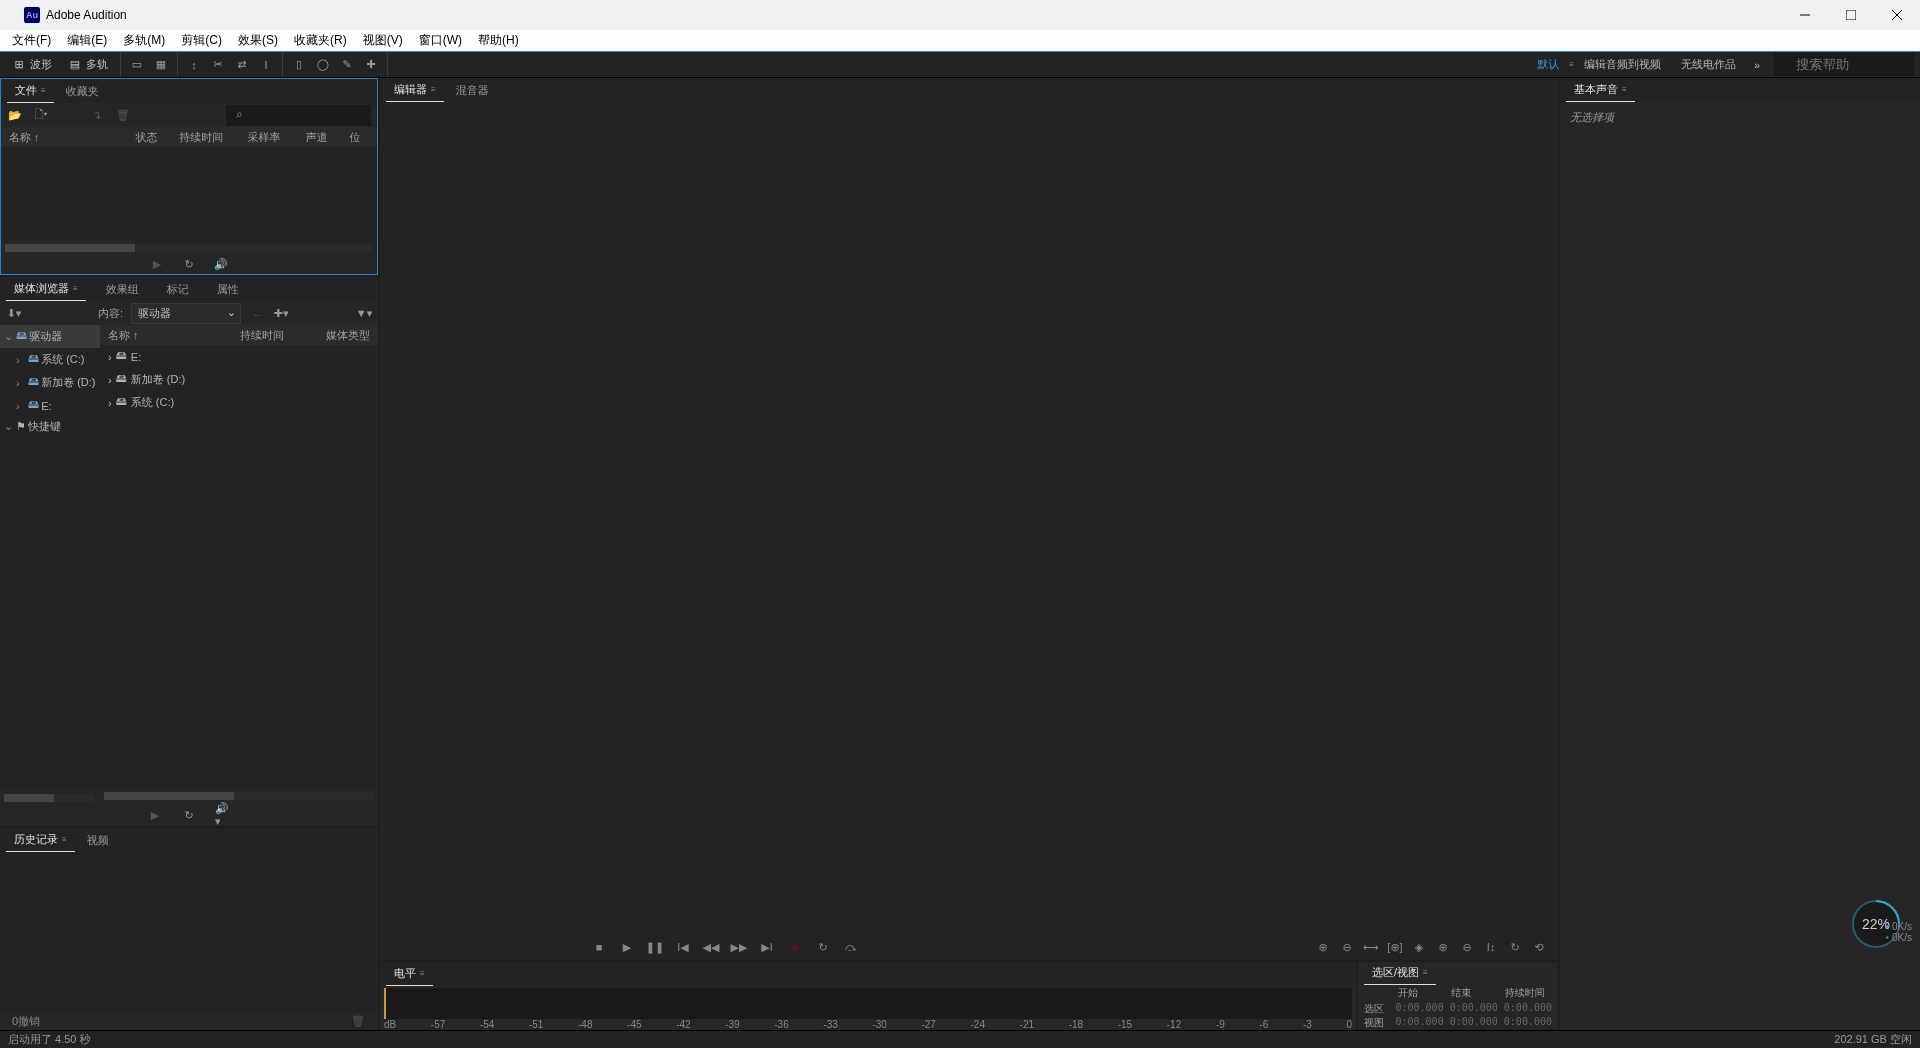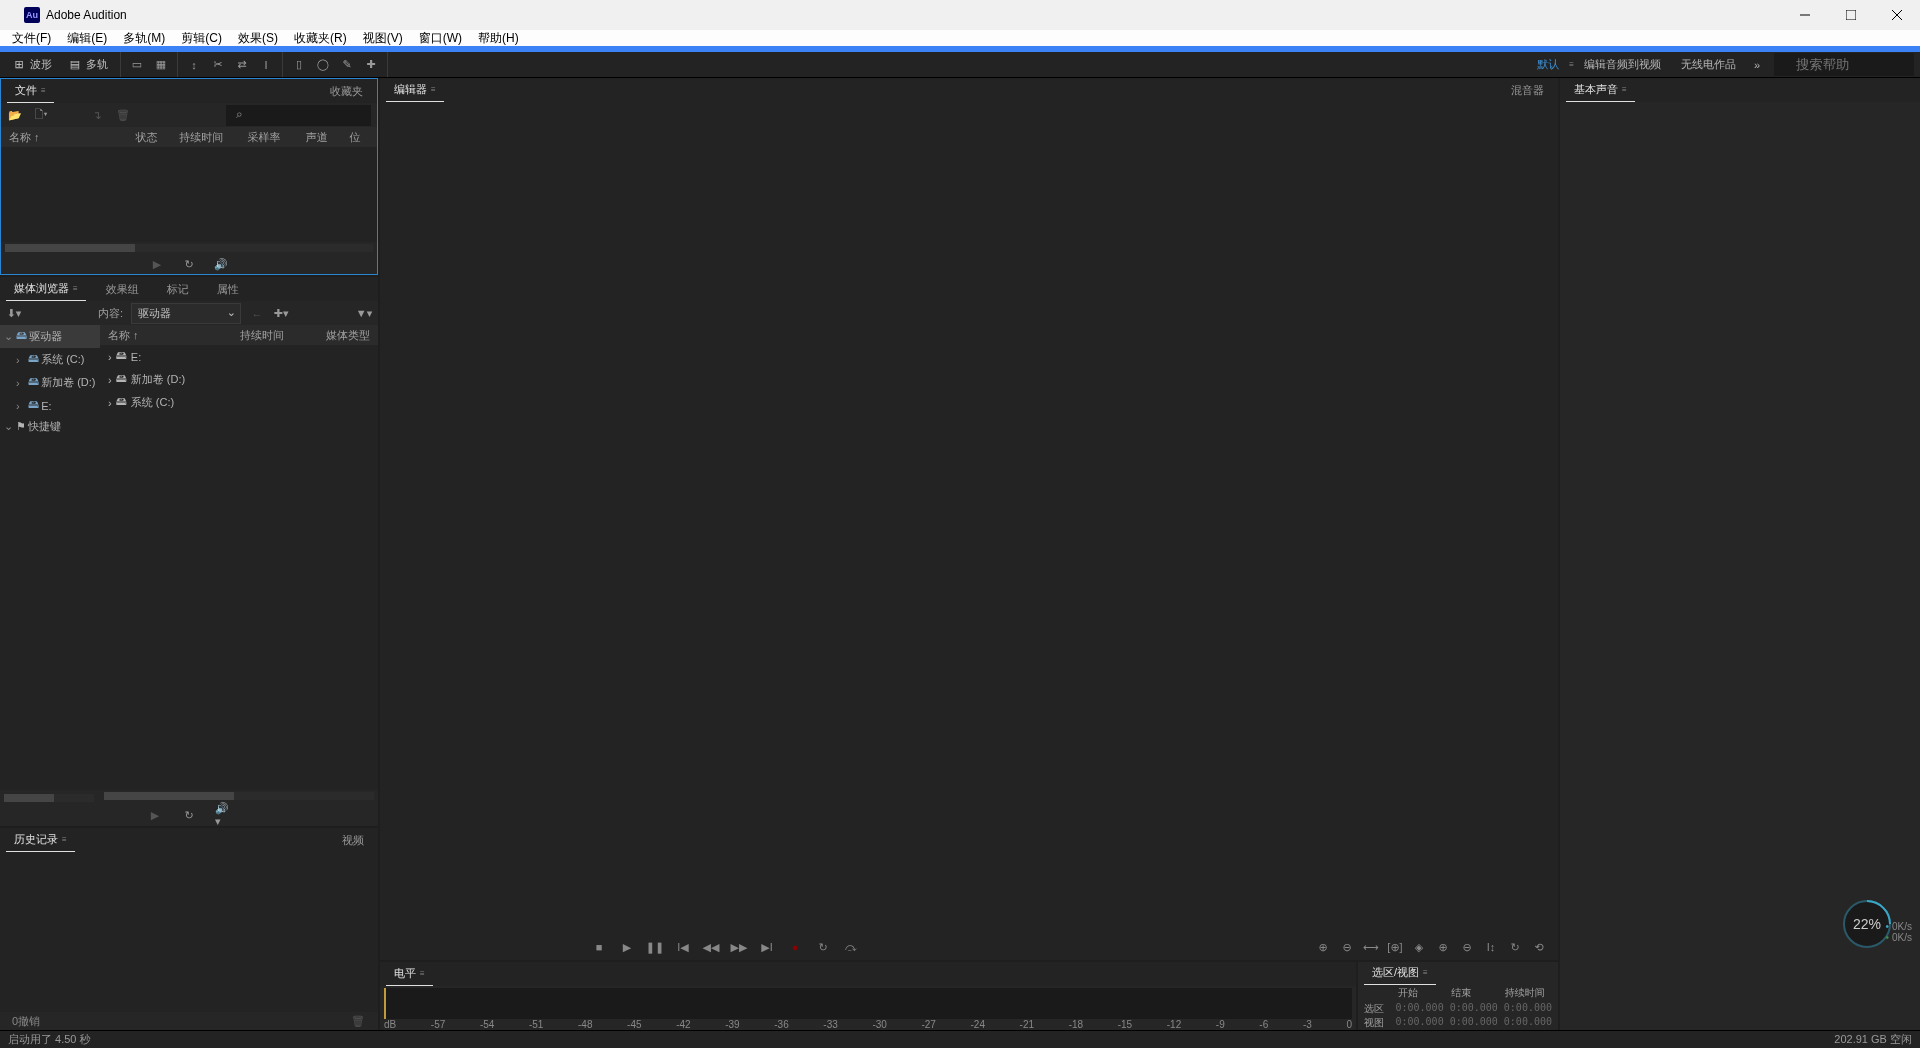--- a/index.html
+++ b/index.html
@@ -7,21 +7,21 @@
 
 
 .titlebar { height: 30px; background: #f0f0f0; display: flex; align-items: center; padding-left: 24px; justify-content: space-between; }
 .titlebar-left { display: flex; align-items: center; gap: 6px; }
 .app-icon { width: 16px; height: 16px; background: #00005b; display: inline-flex; align-items: center; justify-content: center; color: #9999ff; font-size: 9px; font-weight: bold; border-radius: 2px; }
 .title-text { color: #000; font-size: 12px; text-align: right; }
 .win-controls { display: flex; }
 .win-btn { width: 46px; height: 30px; display: flex; align-items: center; justify-content: center; color: #000; cursor: pointer; }
 
 
-.menubar { height: 22px; background: #fdfdfd; display: flex; align-items: center; padding-left: 4px; border-bottom: 6px solid #3b82f6; }
+.menubar { height: 22px; background: #fdfdfd; display: flex; align-items: center; padding-left: 4px; border-bottom: 1px solid #3b82f6; }
 .menu-item { padding: 2px 8px; color: #000; font-size: 12px; cursor: pointer; }
 
 
 .toolbar { height: 26px; background: #232323; display: flex; align-items: center; border-bottom: 1px solid #000; }
 .tb-group { display: flex; align-items: center; height: 100%; border-right: 1px solid #3a3a3a; padding: 0 8px; gap: 8px; }
 .tb-btn { display: flex; align-items: center; gap: 4px; color: #c0c0c0; cursor: pointer; padding: 2px 4px; }
 .tb-icon { width: 14px; height: 14px; display: inline-flex; align-items: center; justify-content: center; }
 .tb-spacer { flex: 1; }
 .ws-link { color: #3d8ed1; cursor: pointer; padding: 0 10px; }
 .ws-item { color: #b4b4b4; cursor: pointer; padding: 0 10px; }
@@ -31,21 +31,21 @@
 .search-wrap::before { content: "⌕"; position: absolute; left: 10px; top: 2px; color: #888; font-size: 12px; }
 
 
 .main { display: flex; height: calc(1048px - 30px - 22px - 26px - 18px); background: #1e1e1e; }
 
 
 .left-col { width: 378px; display: flex; flex-direction: column; }
 
 
 .panel { background: #262626; display: flex; flex-direction: column; }
-.panel-tabs { height: 24px; display: flex; align-items: center; padding: 0 6px; gap: 4px; background: #232323; justify-content: space-between; }
+.panel-tabs { height: 24px; display: flex; align-items: center; padding: 0 6px; gap: 4px; background: #232323; }
 .tab { padding: 4px 8px; color: #999; cursor: pointer; display: flex; align-items: center; gap: 4px; }
 .tab.active { color: #e0e0e0; border-bottom: 1px solid #e0e0e0; }
 .tab-menu { font-size: 8px; color: #888; }
 
 
 .files-panel { border: 1px solid #2a85d0; height: 197px; }
 .files-toolbar { height: 24px; display: flex; align-items: center; padding: 0 6px; gap: 10px; }
 .ico-btn { color: #999; cursor: pointer; width: 16px; height: 16px; display: inline-flex; align-items: center; justify-content: center; }
 .files-search { background: #1a1a1a; border: none; padding: 3px 6px 3px 20px; color: #999; width: 145px; margin-left: auto; }
 .col-headers { height: 20px; display: flex; align-items: center; padding: 0 8px; color: #a0a0a0; background: #2b2b2b; font-size: 11px; }
@@ -114,21 +114,21 @@
 .sound-panel { height: 100%; }
 .no-sel { padding: 8px 10px; color: #999; font-style: italic; }
 .preset-row { padding: 4px 10px; display: flex; align-items: center; gap: 6px; }
 .preset-select { flex: 1; background: #1a1a1a; height: 18px; }
 
 
 .statusbar { height: 18px; background: #232323; display: flex; align-items: center; padding: 0 8px; color: #999; font-size: 11px; border-top: 1px solid #000; }
 .status-right { margin-left: auto; }
 
 
-.net-gauge { position: absolute; right: 29px; bottom: 100px; width: 48px; height: 48px; border: 2px solid #2a5a6a; border-radius: 50%; display: flex; align-items: center; justify-content: center; color: #ccc; font-size: 14px; background: #1a1a1a; }
+.net-gauge { position: absolute; right: 20px; bottom: 100px; width: 48px; height: 48px; border: 2px solid #2a5a6a; border-radius: 50%; display: flex; align-items: center; justify-content: center; color: #ccc; font-size: 14px; background: #1a1a1a; }
 .net-gauge::before { content: ""; position: absolute; inset: -2px; border: 2px solid transparent; border-top-color: #3aa5c5; border-radius: 50%; transform: rotate(45deg); }
 .net-speeds { position: absolute; right: 8px; bottom: 105px; font-size: 10px; color: #888; text-align: left; }
 .net-speeds div::before { content: "•"; margin-right: 3px; }
 .net-speeds .up::before { color: #3aa5c5; }
 .net-speeds .dn::before { color: #3a8a4a; }
 
 
 .undo-row { height: 18px; display: flex; align-items: center; padding: 0 12px; justify-content: space-between; color: #888; }
 
 svg { display: block; }
@@ -453,20 +453,21 @@
   </div>
 
   <div class="right-col">
     <div class="panel sound-panel">
       <div class="panel-tabs">
         <span class="tab active">
             <span>基本声音</span>
             <span class="tab-menu">≡</span>
           </span>
       </div>
+      <div class="no-sel">无选择项</div>
     </div>
   </div>
 
 </div>
 
 <div class="statusbar">
   <span>启动用了 4.50 秒</span>
   <span class="status-right">202.91 GB 空闲</span>
 </div>
 

